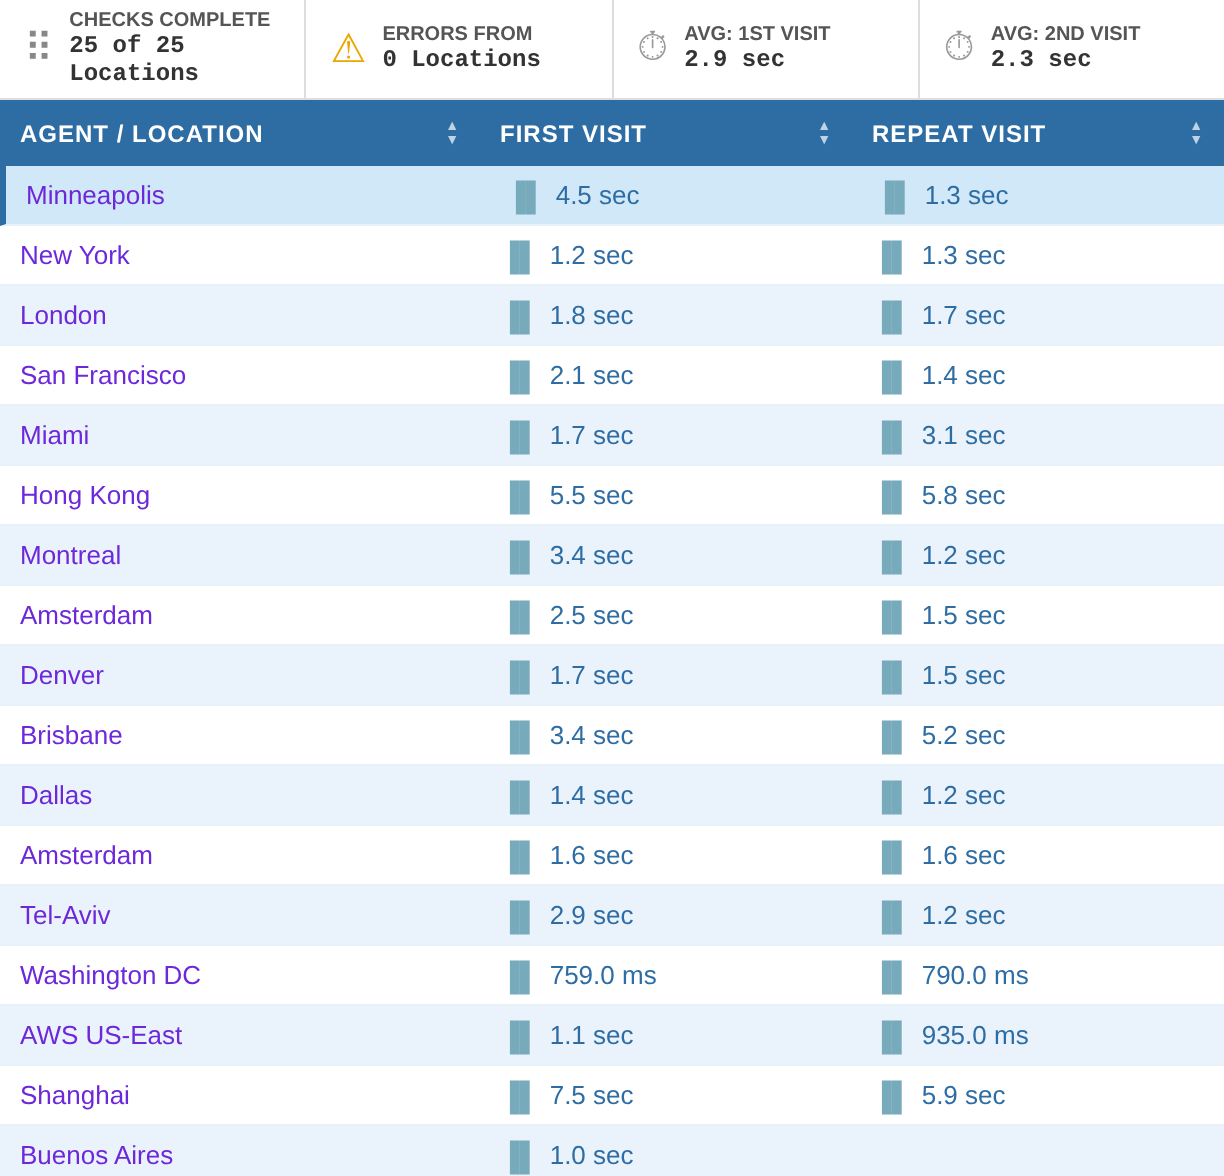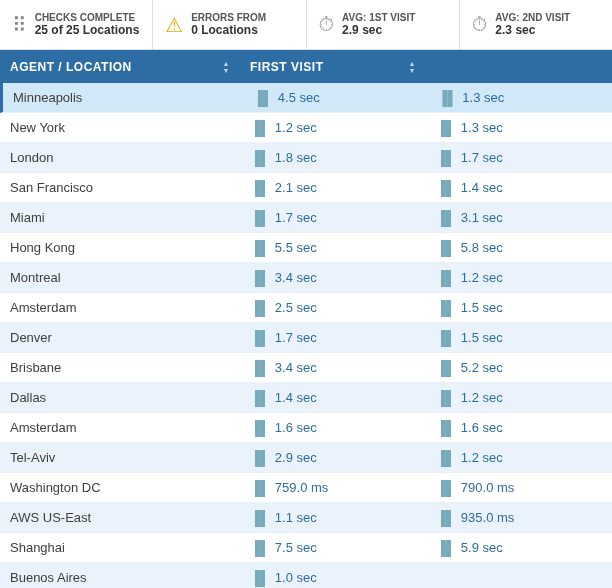--- a/index.html
+++ b/index.html
@@ -39,20 +39,21 @@
     .stat-label {
       font-size: 10px;
       font-weight: bold;
       color: #555;
       text-transform: uppercase;
     }
     .stat-value {
       font-size: 12px;
       font-weight: bold;
       color: #333;
+      font-family: Liberation Mono, monospace;
     }
 
     
     .table-header {
       display: grid;
       grid-template-columns: 240px 1fr 1fr;
       background: #2e6da4;
       color: #fff;
       font-size: 12px;
       font-weight: bold;
@@ -97,21 +98,21 @@
       align-items: center;
     }
     .table-row:nth-child(odd) { background: #eaf3fb; }
     .table-row:nth-child(even) { background: #fff; }
     .table-row:first-child { background: #d0e8f8; border-left: 3px solid #2e6da4; }
 
     .cell-location {
       padding: 0 10px;
     }
     .cell-location a {
-      color: #404040;
+      color: #6d28d9;
       text-decoration: none;
       font-size: 13px;
     }
 
     .cell-value {
       padding: 0 10px;
       display: flex;
       align-items: center;
       gap: 5px;
     }
@@ -161,20 +162,24 @@
 
 <div class="table-header">
   <div class="th-cell">
     <span>AGENT / LOCATION</span>
     <span class="sort-icon"></span>
   </div>
   <div class="th-cell">
     <span>FIRST VISIT</span>
     <span class="sort-icon"></span>
   </div>
+  <div class="th-cell">
+    <span>REPEAT VISIT</span>
+    <span class="sort-icon"></span>
+  </div>
 </div>
 
 <div class="table-body" id="table-body">
 <div class="table-row">
       <div class="cell-location"><a href="#">Minneapolis</a></div>
       <div class="cell-value">
         <span class="bar-icon">▐▌</span>
         <a href="#">4.5 sec</a>
       </div>
       <div class="cell-value">

